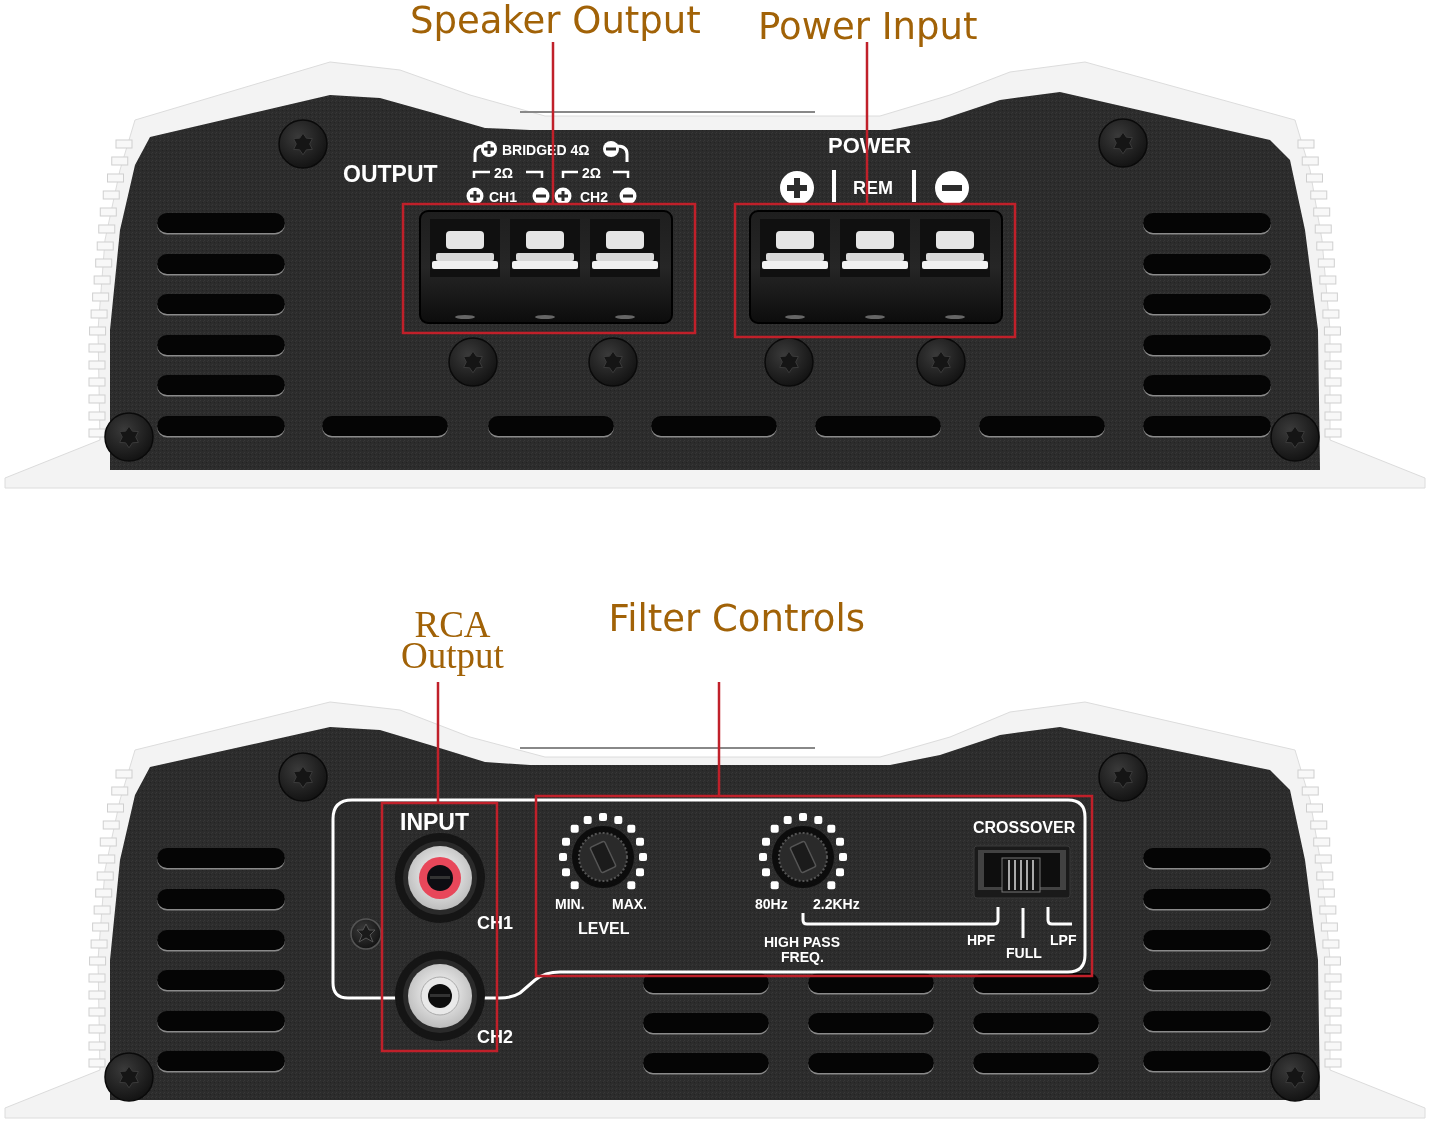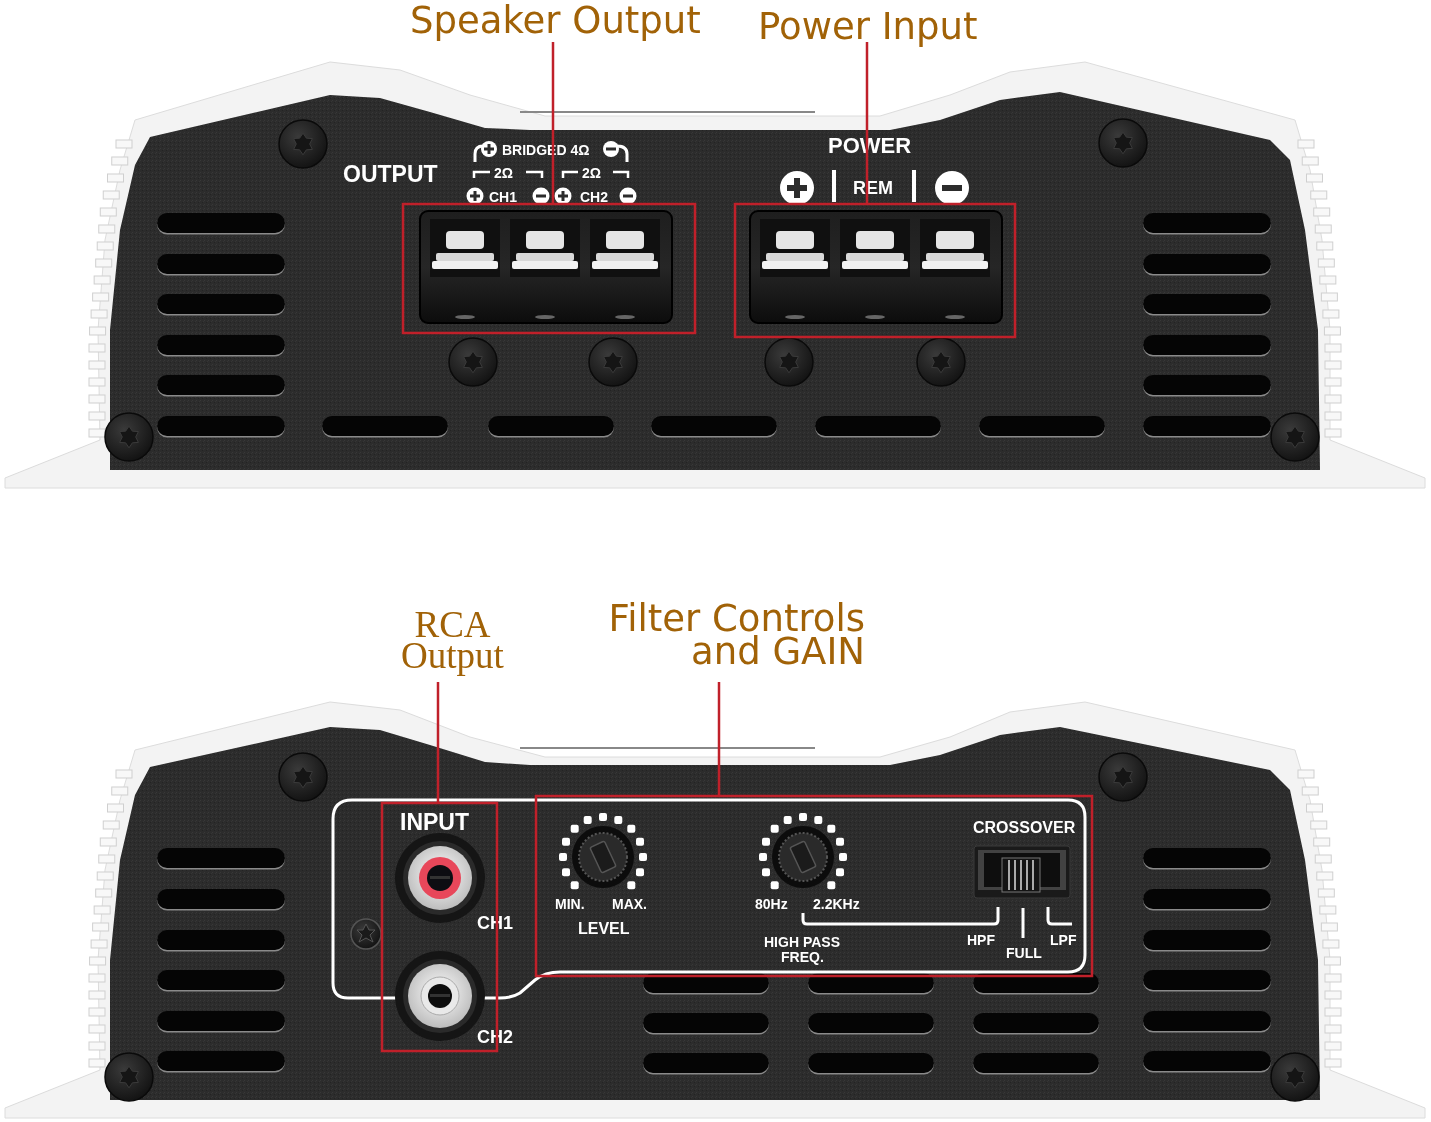--- a/index.html
+++ b/index.html
@@ -12,21 +12,20 @@
 <body>
 
 <div class="callout" style="left:410px; top:2px; font-size:37px;">Speaker Output</div>
 <div class="callout" style="left:758px; top:8px; font-size:37px;">Power Input</div>
 <div class="callout" style="left:390px; top:606px; width:125px; font-size:37px;font-family:Liberation Serif, serif;">
   <div>RCA</div>
   <div style="margin-top:-6px;">Output</div>
 </div>
 <div class="callout" style="left:595px; top:600px; width:270px; font-size:37px;text-align:right;">
   <div>Filter Controls</div>
-  <div style="margin-top:-4px;">and GAIN</div>
 </div>
 
 <svg width="1431" height="1122" viewBox="0 0 1431 1122">
   <defs>
     <pattern id="noise" width="4" height="4" patternUnits="userSpaceOnUse">
       <rect width="4" height="4" fill="#2c2c2c"></rect>
       <rect x="0" y="0" width="1" height="1" fill="#383838"></rect>
       <rect x="2" y="2" width="1" height="1" fill="#232323"></rect>
       <rect x="3" y="1" width="1" height="1" fill="#353535"></rect>
     </pattern>

